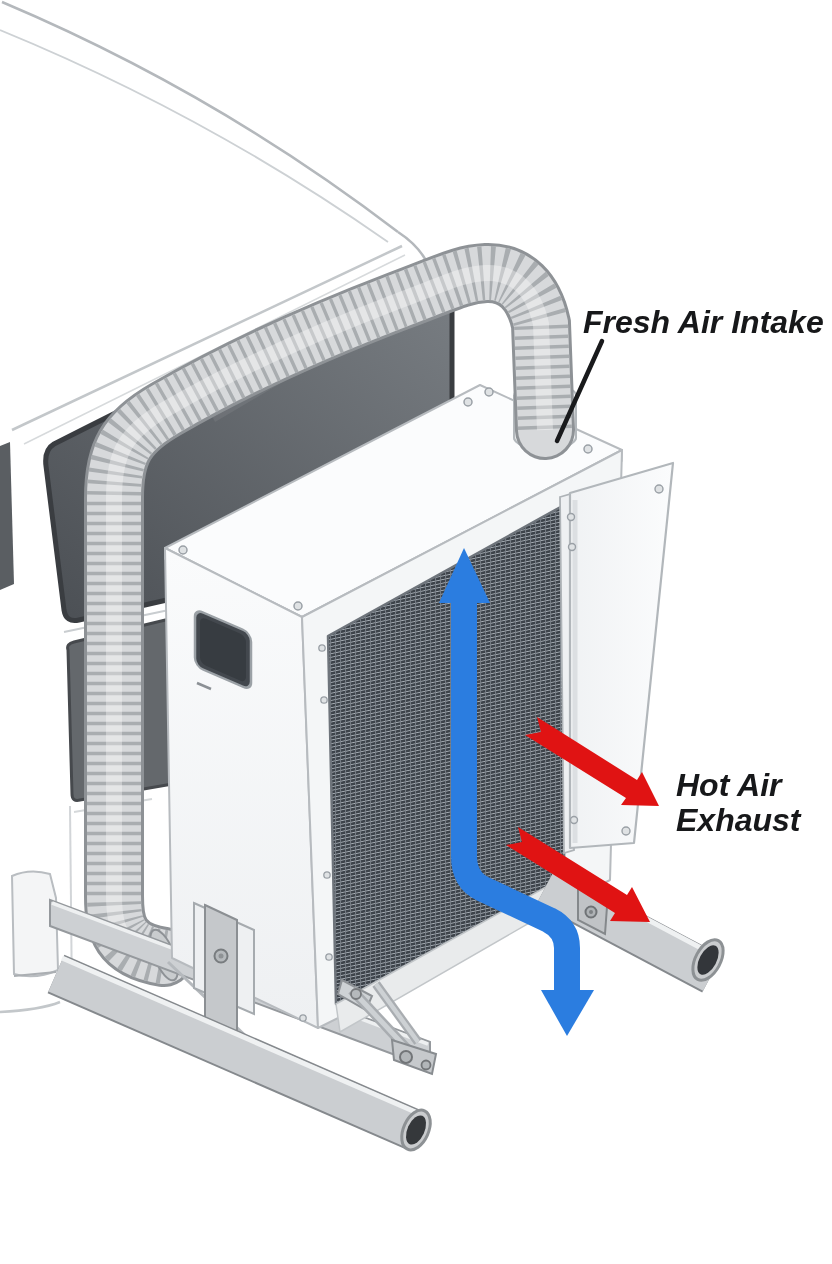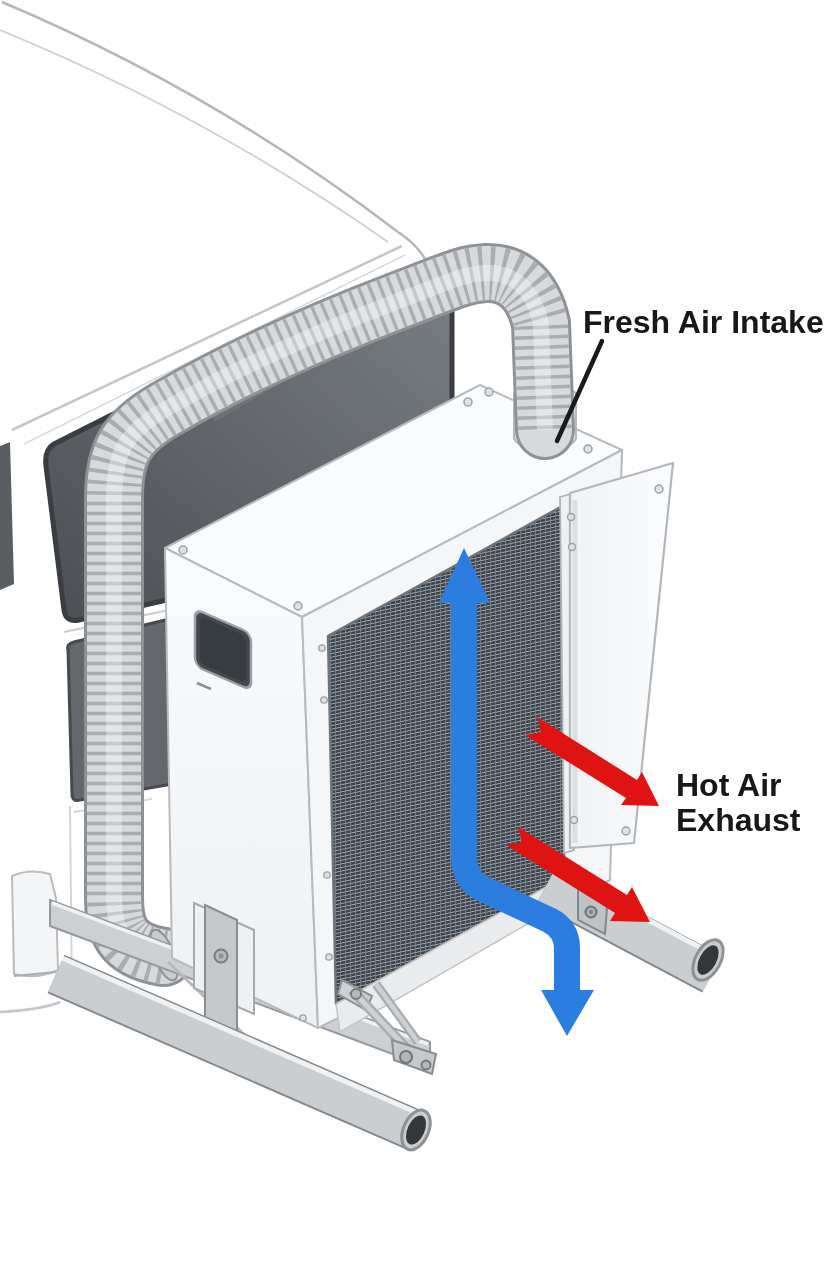--- a/index.html
+++ b/index.html
@@ -1,17 +1,17 @@
 <!DOCTYPE html>
 <html><head>
 <meta charset="utf-8">
 <style>
   html,body{margin:0;padding:0;background:#ffffff;}
   body{width:832px;height:1264px;overflow:hidden;font-family:"Liberation Sans",sans-serif;}
-  .stage{position:relative;width:832px;height:1264px;background:#ffffff;}
+  .stage{position:relative;width:832px;height:1264px;background:#ffffff;font-style:italic;}
   svg text{font-family:"Liberation Sans","DejaVu Sans",sans-serif;font-weight:700;}
 </style>
 </head>
 <body>
 
 <div class="stage">
 <svg width="832" height="1264" viewBox="0 0 832 1264" xmlns="http://www.w3.org/2000/svg">
   <defs>
     <linearGradient id="winGrad" x1="0" y1="1" x2="1" y2="0">
       <stop offset="0" stop-color="#4b4f54"></stop>

